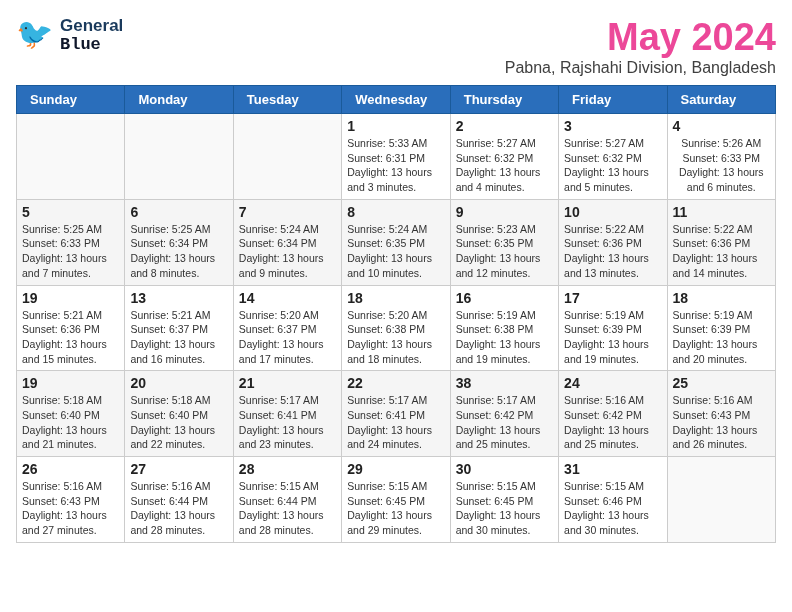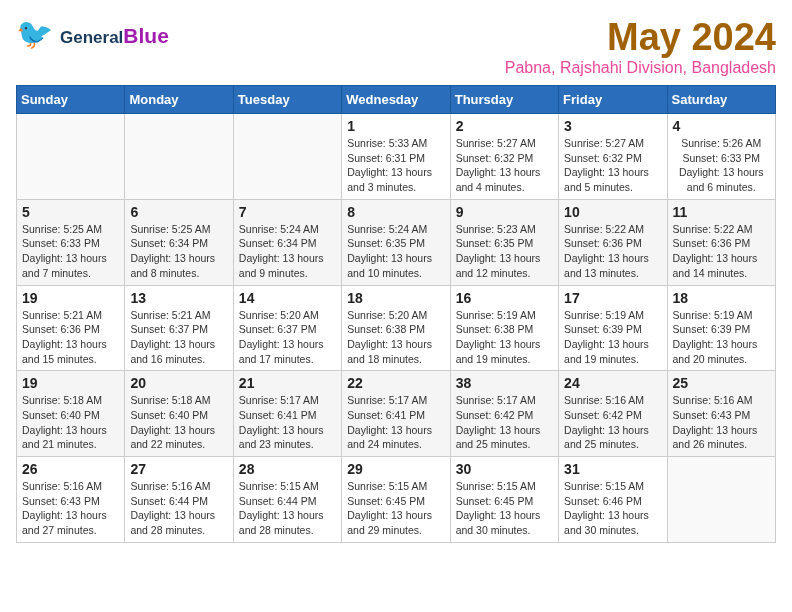--- a/index.html
+++ b/index.html
@@ -15,35 +15,35 @@
       justify-content: space-between;
       align-items: flex-start;
       margin-bottom: 8px;
     }
     .title-area {
       text-align: right;
     }
     .main-title {
       font-size: 38px;
       font-weight: bold;
-      color: #a16207;
+      color: #ec4899;
     }
     .subtitle {
       font-size: 16px;
-      color: #ec4899;
+      color: #404040;
     }
     table {
       width: 100%;
       border-collapse: collapse;
       font-size: 11px;
     }
     thead tr th {
       background-color: #2a6ebb;
       color: #fff;
-      padding: 6px 4px;
+      padding: 6px 13px;
       text-align: left;
       font-size: 13px;
       font-weight: bold;
       border: 1px solid #1a5a9a;
     }
     tbody tr td {
       border: 1px solid #ccc;
       padding: 4px 5px;
       vertical-align: top;
       background: #fff;
@@ -72,33 +72,33 @@
       display: flex;
       align-items: center;
       gap: 4px;
     }
     .logo-icon {
       width: 40px;
       height: 40px;
     }
     .logo-name {
       display: flex;
-      flex-direction: row;
+      flex-direction: column;
       line-height: 1.1;
-      align-items: flex-end;
     }
     .logo-general {
       font-size: 17px;
       font-weight: bold;
       color: #1a3a5c;
     }
     .logo-blue {
-      font-size: 21px;
-      font-weight: bold;
-      color: #a21caf;
+      font-size: 17px;
+      font-weight: bold;
+      color: #0f172a;
+      font-family: Liberation Mono, monospace;
     }
   </style>
 </head>
 <body>
 
 <div class="header-area">
   <div class="logo-wrapper">
     <svg class="logo-icon" viewBox="0 0 40 40">
       <text y="28" font-size="30" fill="#2a6ebb">🐦</text>
     </svg>

